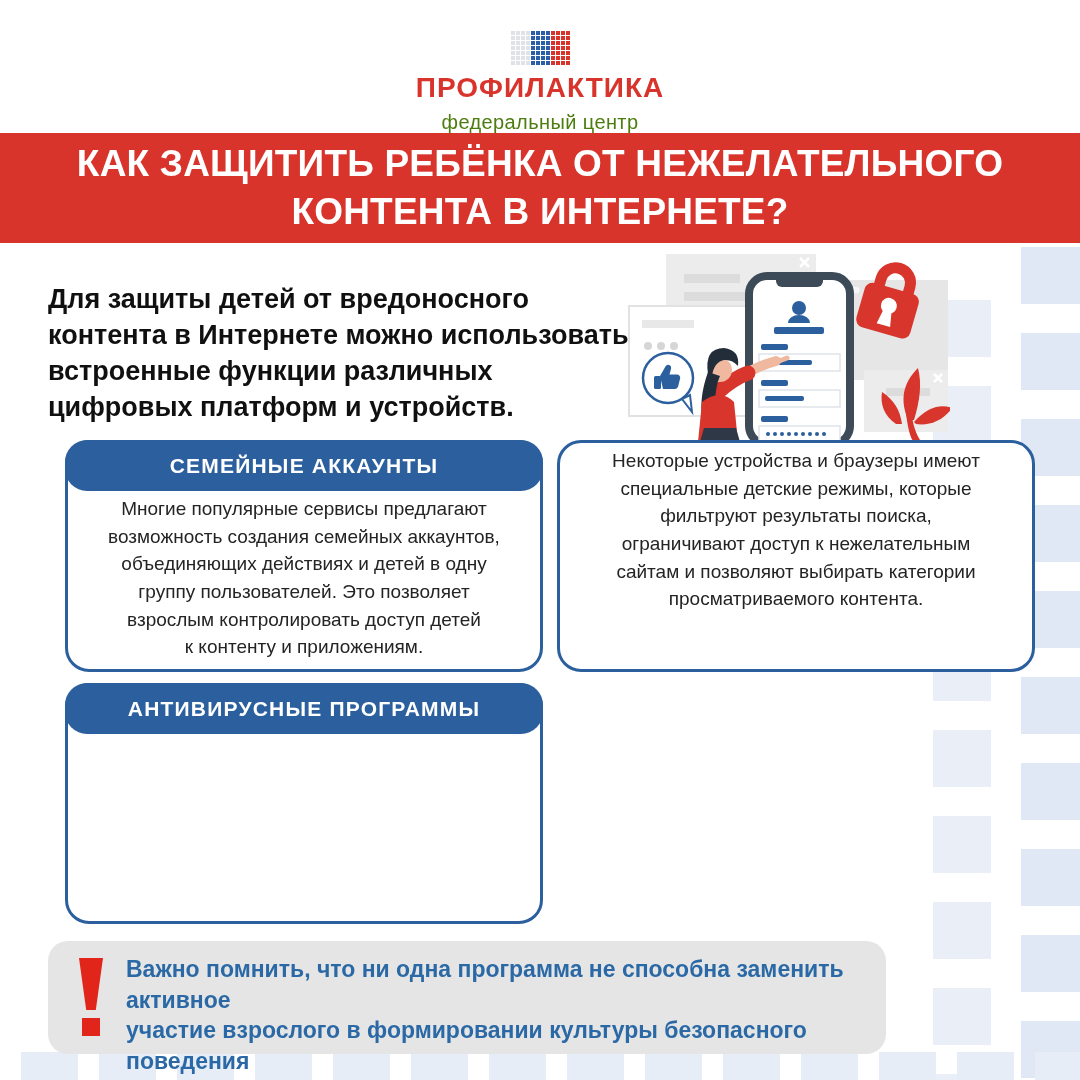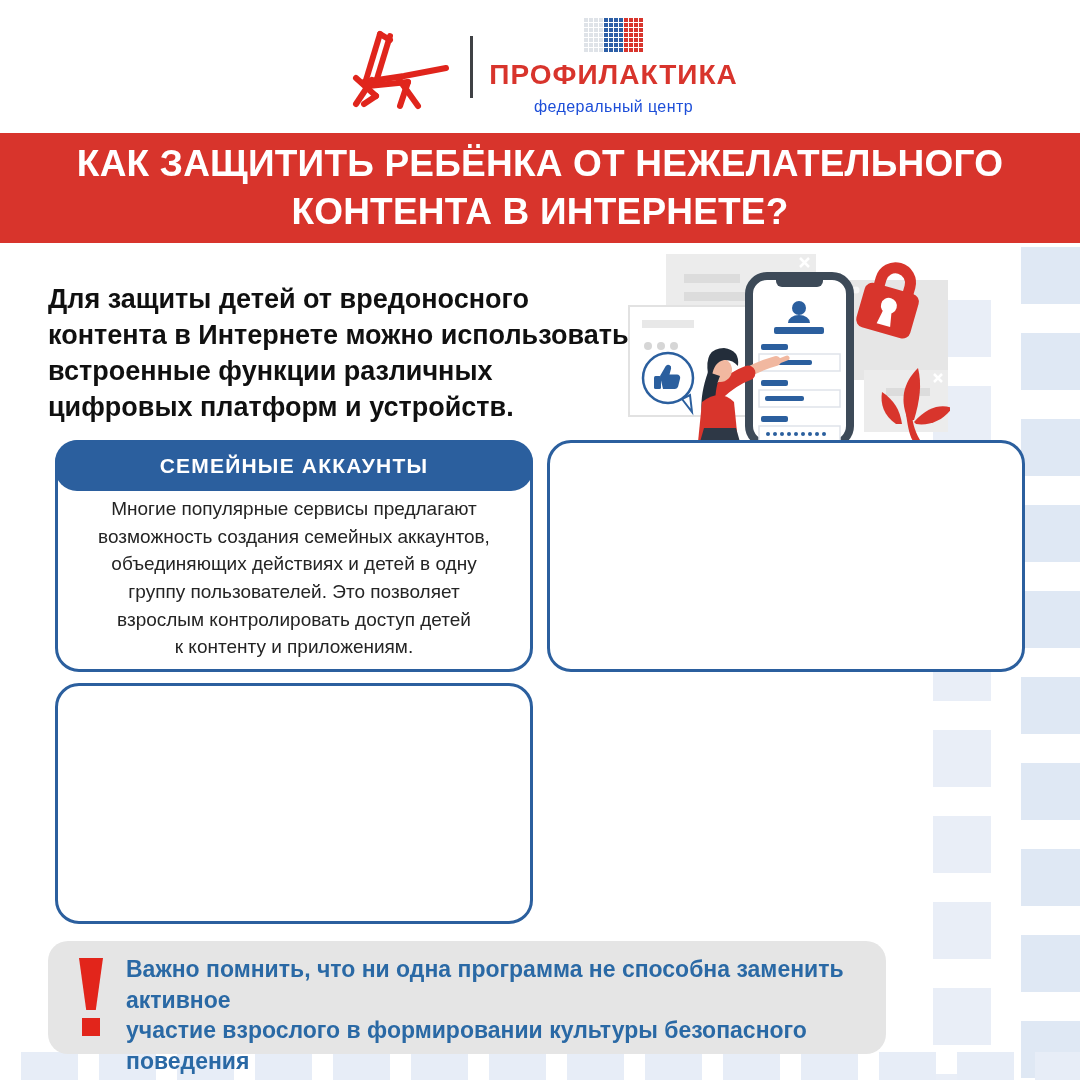--- a/index.html
+++ b/index.html
@@ -12,37 +12,37 @@
   
   .strip{position:absolute;z-index:0;}
   .strip-col-a{left:933px;top:300px;bottom:0;width:58px;
     background:repeating-linear-gradient(180deg,#e9eef7 0 57px,transparent 57px 86px);}
   .strip-col-b{left:1021px;top:247px;bottom:0;width:59px;
     background:repeating-linear-gradient(180deg,#dfe8f4 0 57px,transparent 57px 86px);}
   .strip-bottom{left:0;right:0;bottom:0;height:28px;
     background:repeating-linear-gradient(90deg,transparent 0 21px,#e7edf7 21px 78px);}
   
   .header{position:absolute;top:0;left:0;right:0;height:133px;z-index:2;
-    display:flex;align-items:center;justify-content:center;gap:16px;background:#fff;}
+    display:flex;align-items:center;justify-content:center;gap:16px;background:#fff;flex-direction:column;}
   .logo-divider{width:3px;height:62px;background:#3f4145;}
   .brand{display:flex;flex-direction:column;align-items:center;gap:7px;}
   .pixel-grid{display:grid;grid-template-columns:repeat(12,4px);grid-auto-rows:4px;gap:1px;}
   .brand-name{font-size:28px;font-weight:bold;letter-spacing:1px;color:#d8342c;}
-  .brand-sub{font-size:16px;color:#1d4ed8;letter-spacing:.4px;}
+  .brand-sub{font-size:20px;color:#4d7c0f;letter-spacing:.4px;}
   
   .banner{position:absolute;top:133px;left:0;right:0;height:110px;background:#d8342c;z-index:2;
     display:flex;align-items:center;justify-content:center;}
   .banner h1{margin:0;color:#fff;font-size:37px;font-weight:bold;line-height:1.3;
     text-align:center;white-space:pre-line;letter-spacing:.2px;}
   
   .intro-text{position:absolute;left:48px;top:282px;z-index:2;margin:0;
     font-size:27px;font-weight:bold;color:#101010;line-height:1.33;white-space:pre-line;}
   .illustration{position:absolute;left:628px;top:250px;width:322px;height:192px;z-index:1;}
   
-  .cards{position:absolute;left:55px;top:440px;width:970px;z-index:2;
+  .cards{position:absolute;left:65px;top:440px;width:970px;z-index:2;
     display:grid;grid-template-columns:1fr 1fr;column-gap:14px;row-gap:11px;}
   .card{border:3px solid #2b5f9e;border-radius:24px;background:#fff;height:232px;box-sizing:border-box;}
   .card:nth-child(n+3){height:241px;}
   .card-header{background:#2b5f9e;color:#fff;height:51px;margin:-3px -3px 0 -3px;
     border-radius:22px;display:flex;align-items:center;justify-content:center;
     font-weight:bold;font-size:21px;letter-spacing:1.2px;}
   .card-body{height:calc(100% - 48px);box-sizing:border-box;padding:10px 18px 14px;
     display:flex;align-items:center;justify-content:center;text-align:center;
     font-size:19px;color:#242424;line-height:1.45;white-space:pre-line;}
   
@@ -267,22 +267,29 @@
   <div class="card">
     <div class="card-header">СЕМЕЙНЫЕ АККАУНТЫ</div>
     <div class="card-body">Многие популярные сервисы предлагают
 возможность создания семейных аккаунтов,
 объединяющих действиях и детей в одну
 группу пользователей. Это позволяет
 взрослым контролировать доступ детей
 к контенту и приложениям.</div>
   </div>
   <div class="card">
+    <div class="card-body">Некоторые устройства и браузеры имеют
+специальные детские режимы, которые
+фильтруют результаты поиска,
+ограничивают доступ к нежелательным
+сайтам и позволяют выбирать категории
+просматриваемого контента.</div>
   </div>
   <div class="card">
+    <div class="card-header">АНТИВИРУСНЫЕ ПРОГРАММЫ</div>
   </div>
 </section>
 
 <aside class="note">
   <div class="note-excl">
     <div class="excl-bar"></div>
     <div class="excl-dot"></div>
   </div>
   <p class="note-text">Важно помнить, что ни одна программа не способна заменить активное
 участие взрослого в формировании культуры безопасного поведения

